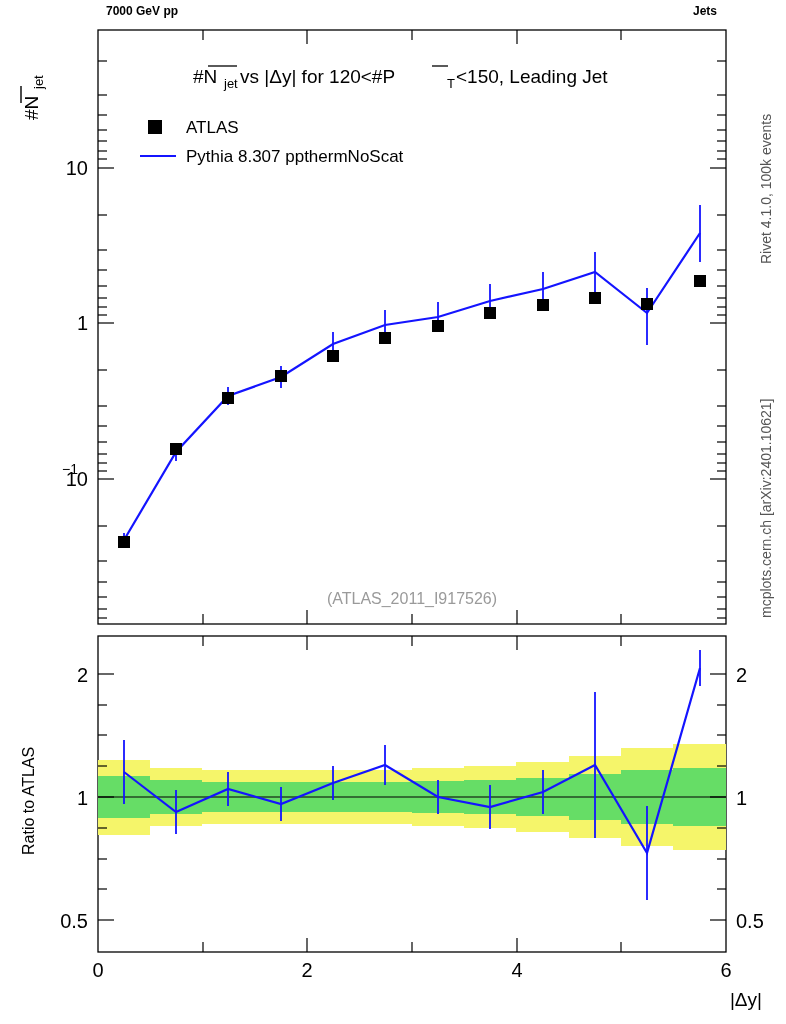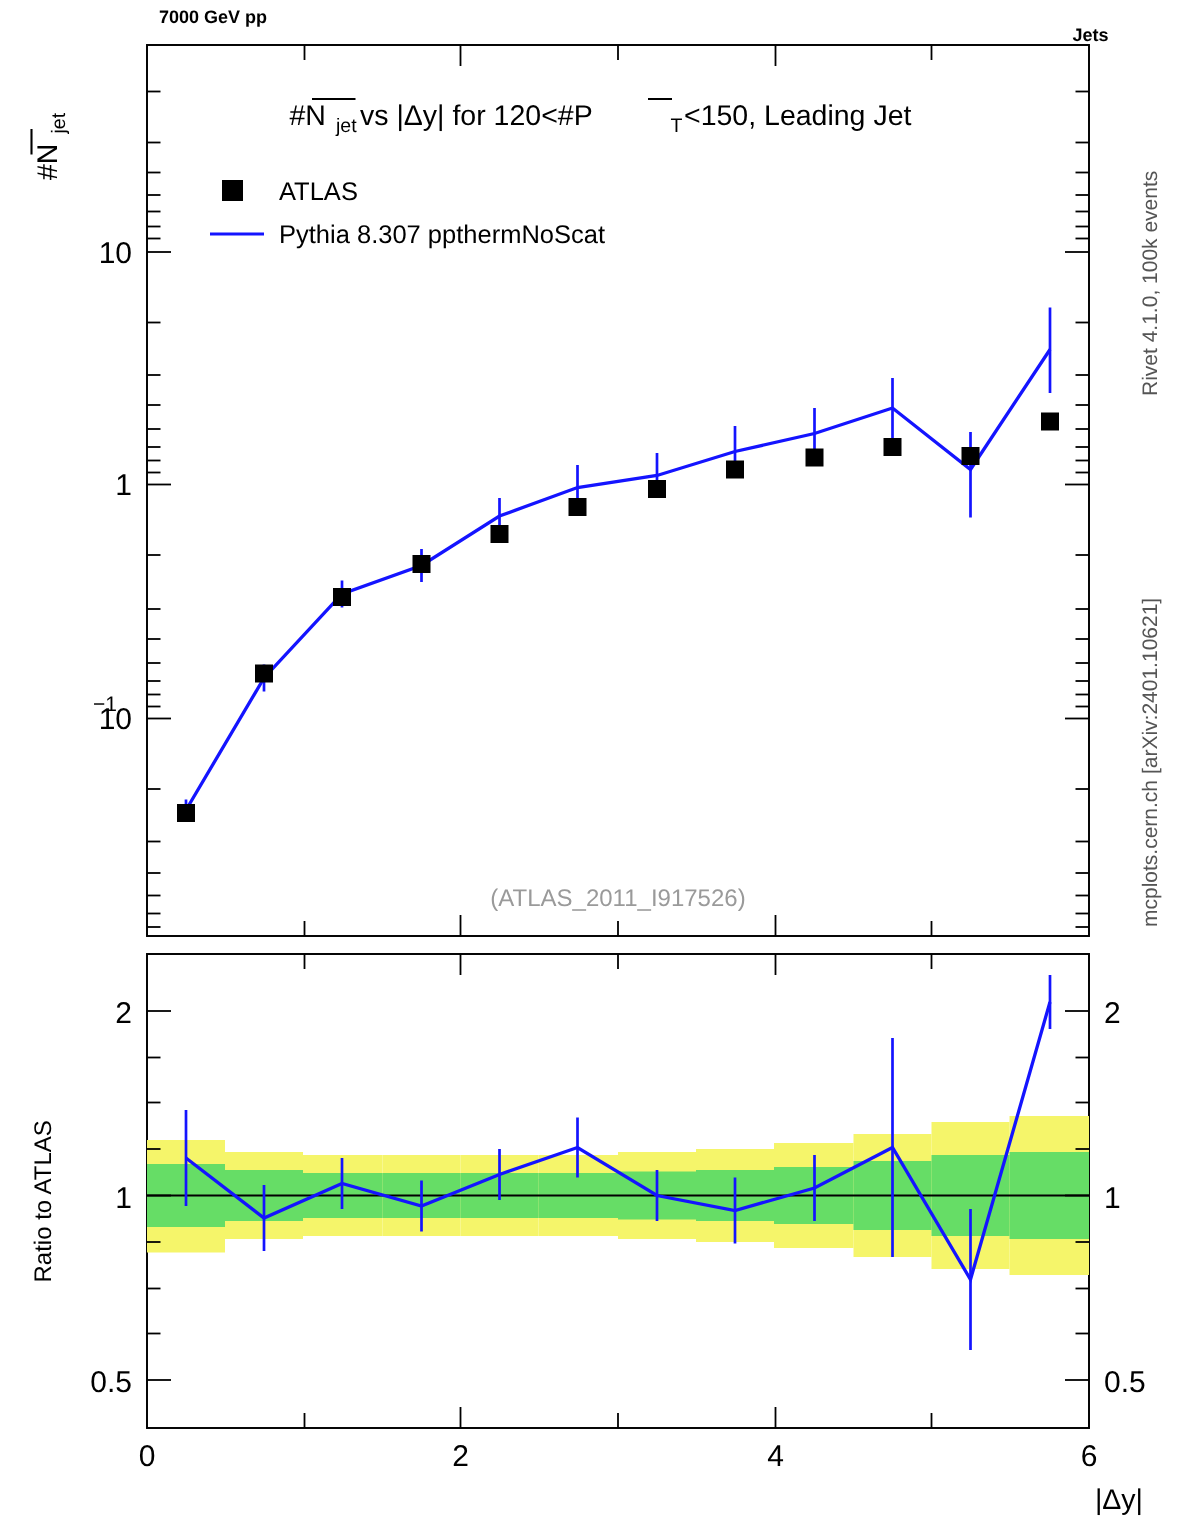--- a/index.html
+++ b/index.html
@@ -9,21 +9,21 @@
   .ttl{font-size:12px;font-weight:bold;}
   svg{display:block;}
   .gray{fill:#9a9a9a;}
 </style>
 </head>
 <body>
 
 <div id="root">
 
   <div class="abs ttl" style="left:106px;top:4px;">7000 GeV pp</div>
-  <div class="abs ttl" style="left:715px;top:4px;margin-top:12px;">Jets</div>
+  <div class="abs ttl" style="left:693px;top:4px;">Jets</div>
 
   <div class="abs" style="left:14px;top:34px;width:30px;height:80px;">
     <svg width="34" height="90" viewBox="0 0 34 90">
       <g transform="translate(24,86) rotate(-90)">
         <text x="0" y="0" font-size="19" font-family="Liberation Sans, sans-serif">#N</text>
         <text x="33" y="0" font-size="19" font-family="Liberation Sans, sans-serif"> </text>
         <text x="31" y="5" font-size="13" font-family="Liberation Sans, sans-serif">jet</text>
         <line x1="17" y1="-17" x2="34" y2="-17" stroke="#000" stroke-width="1.4"></line>
       </g>
     </svg>

